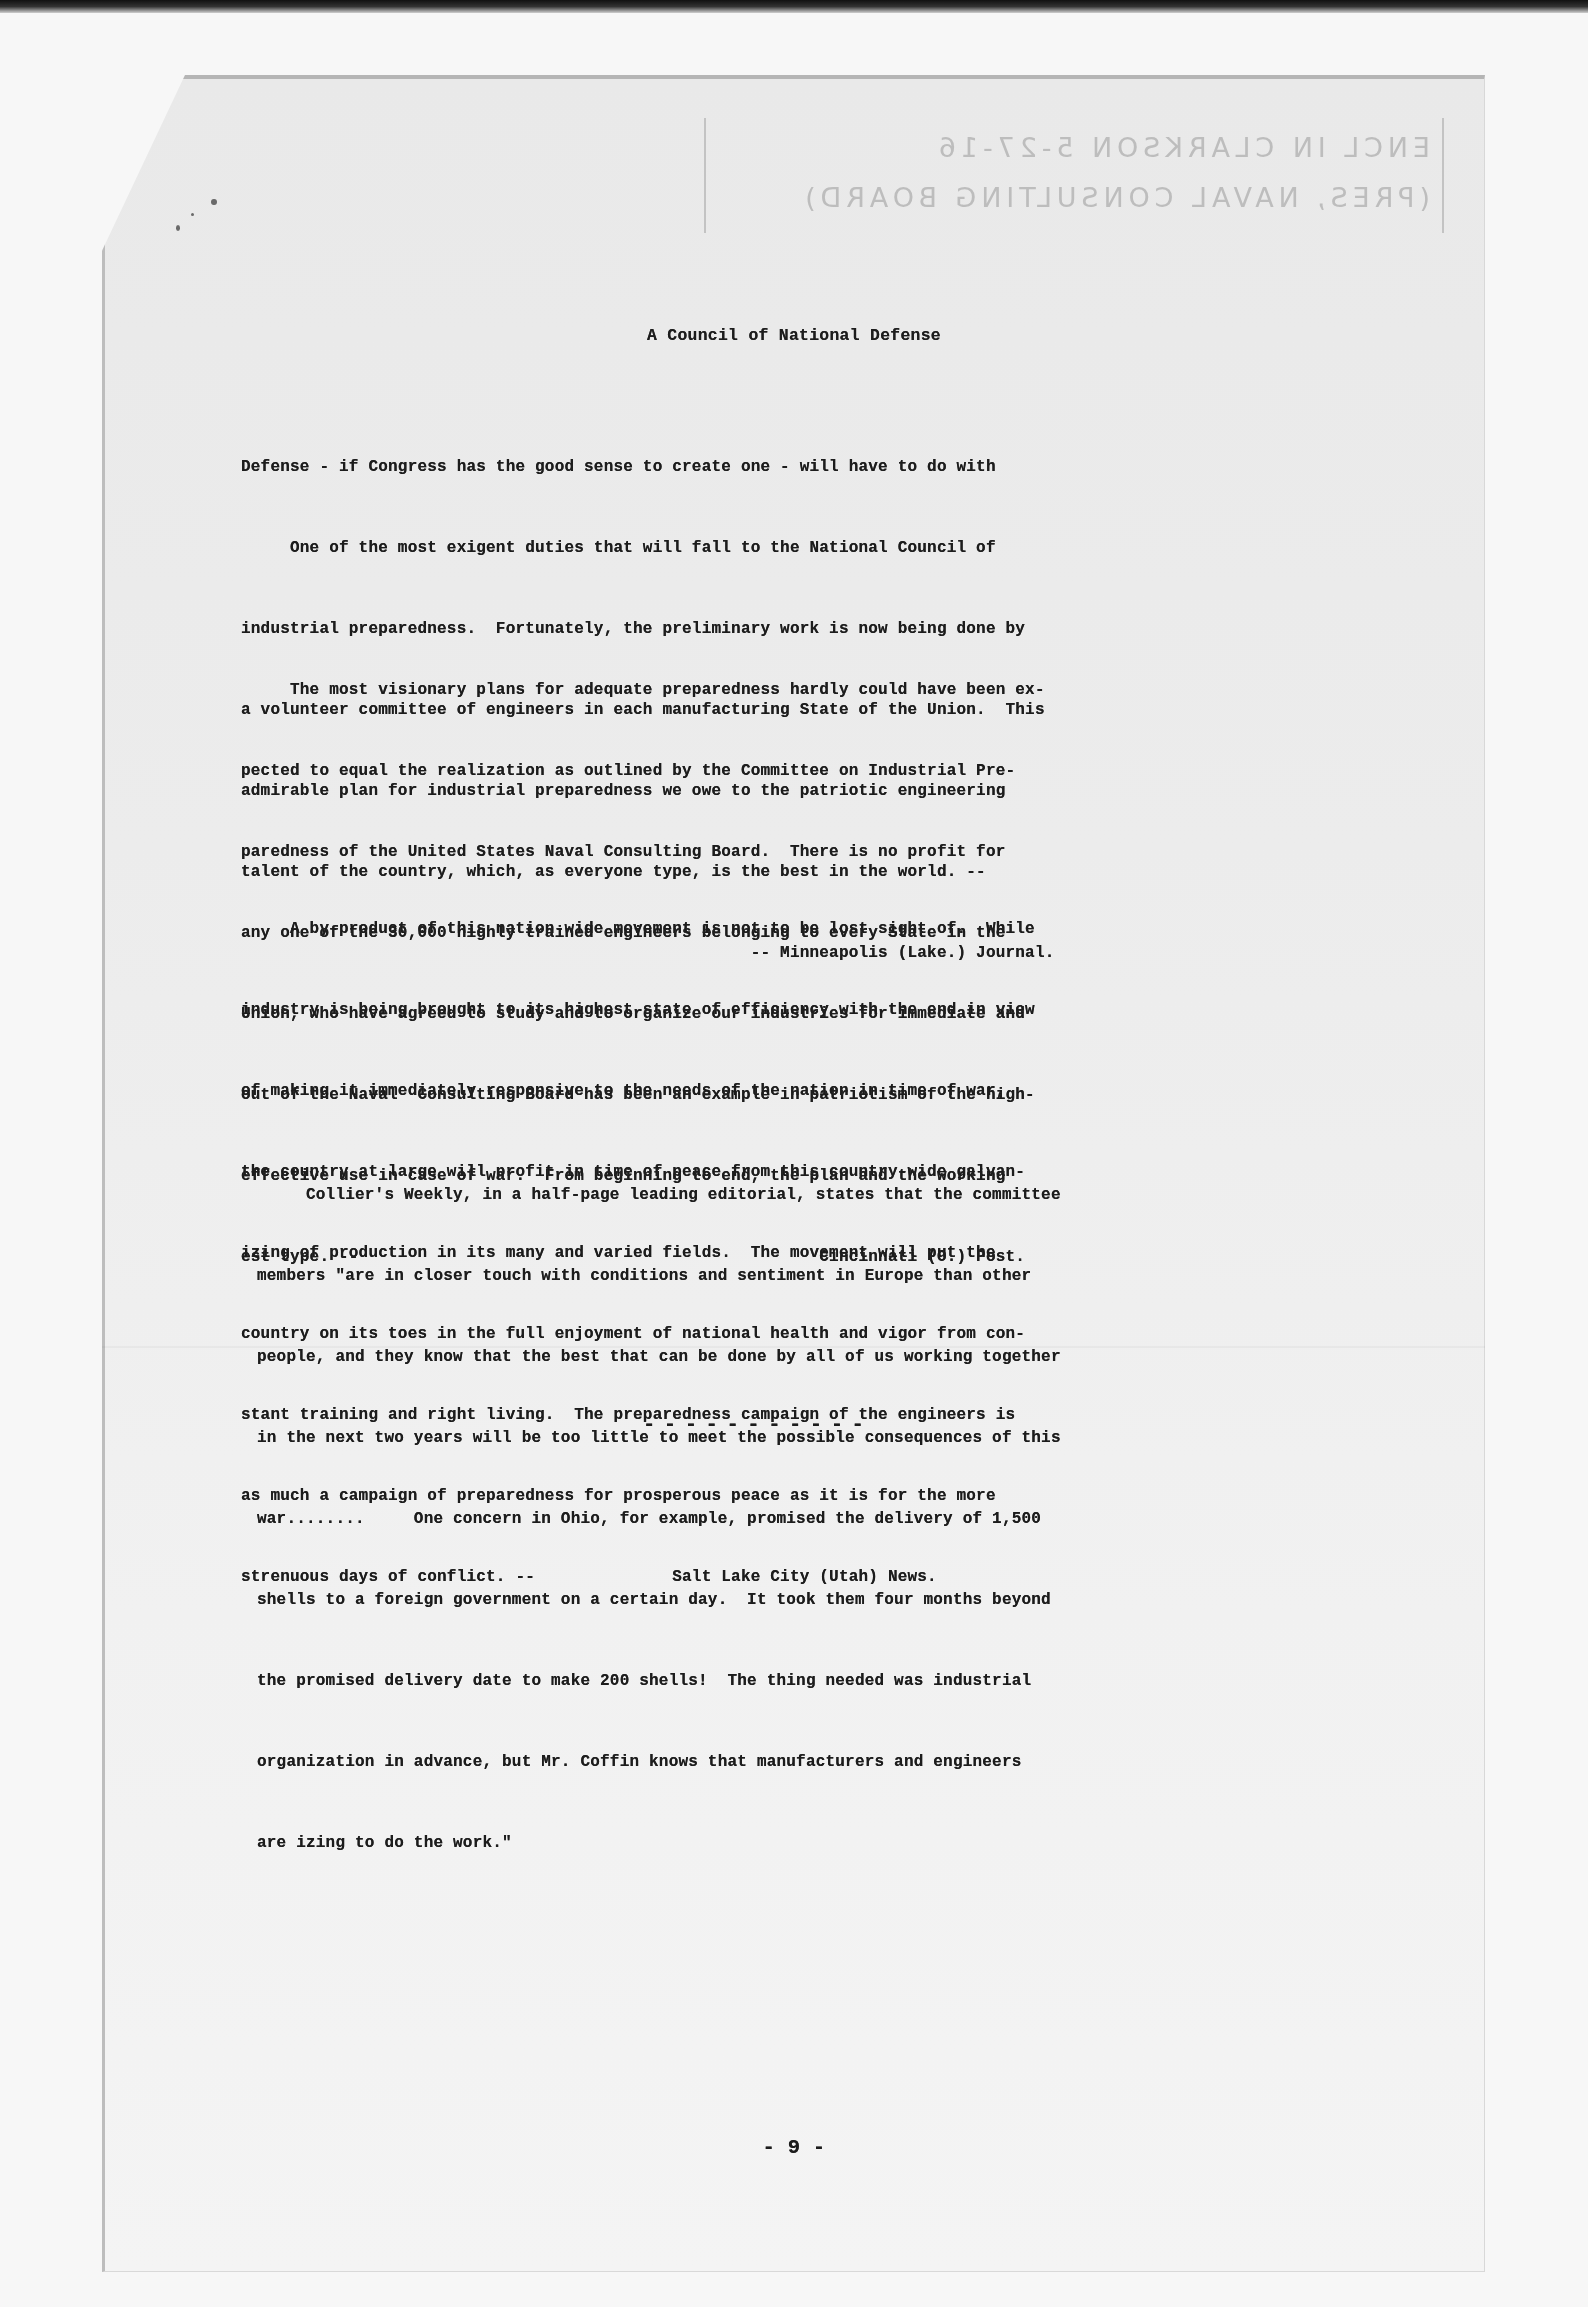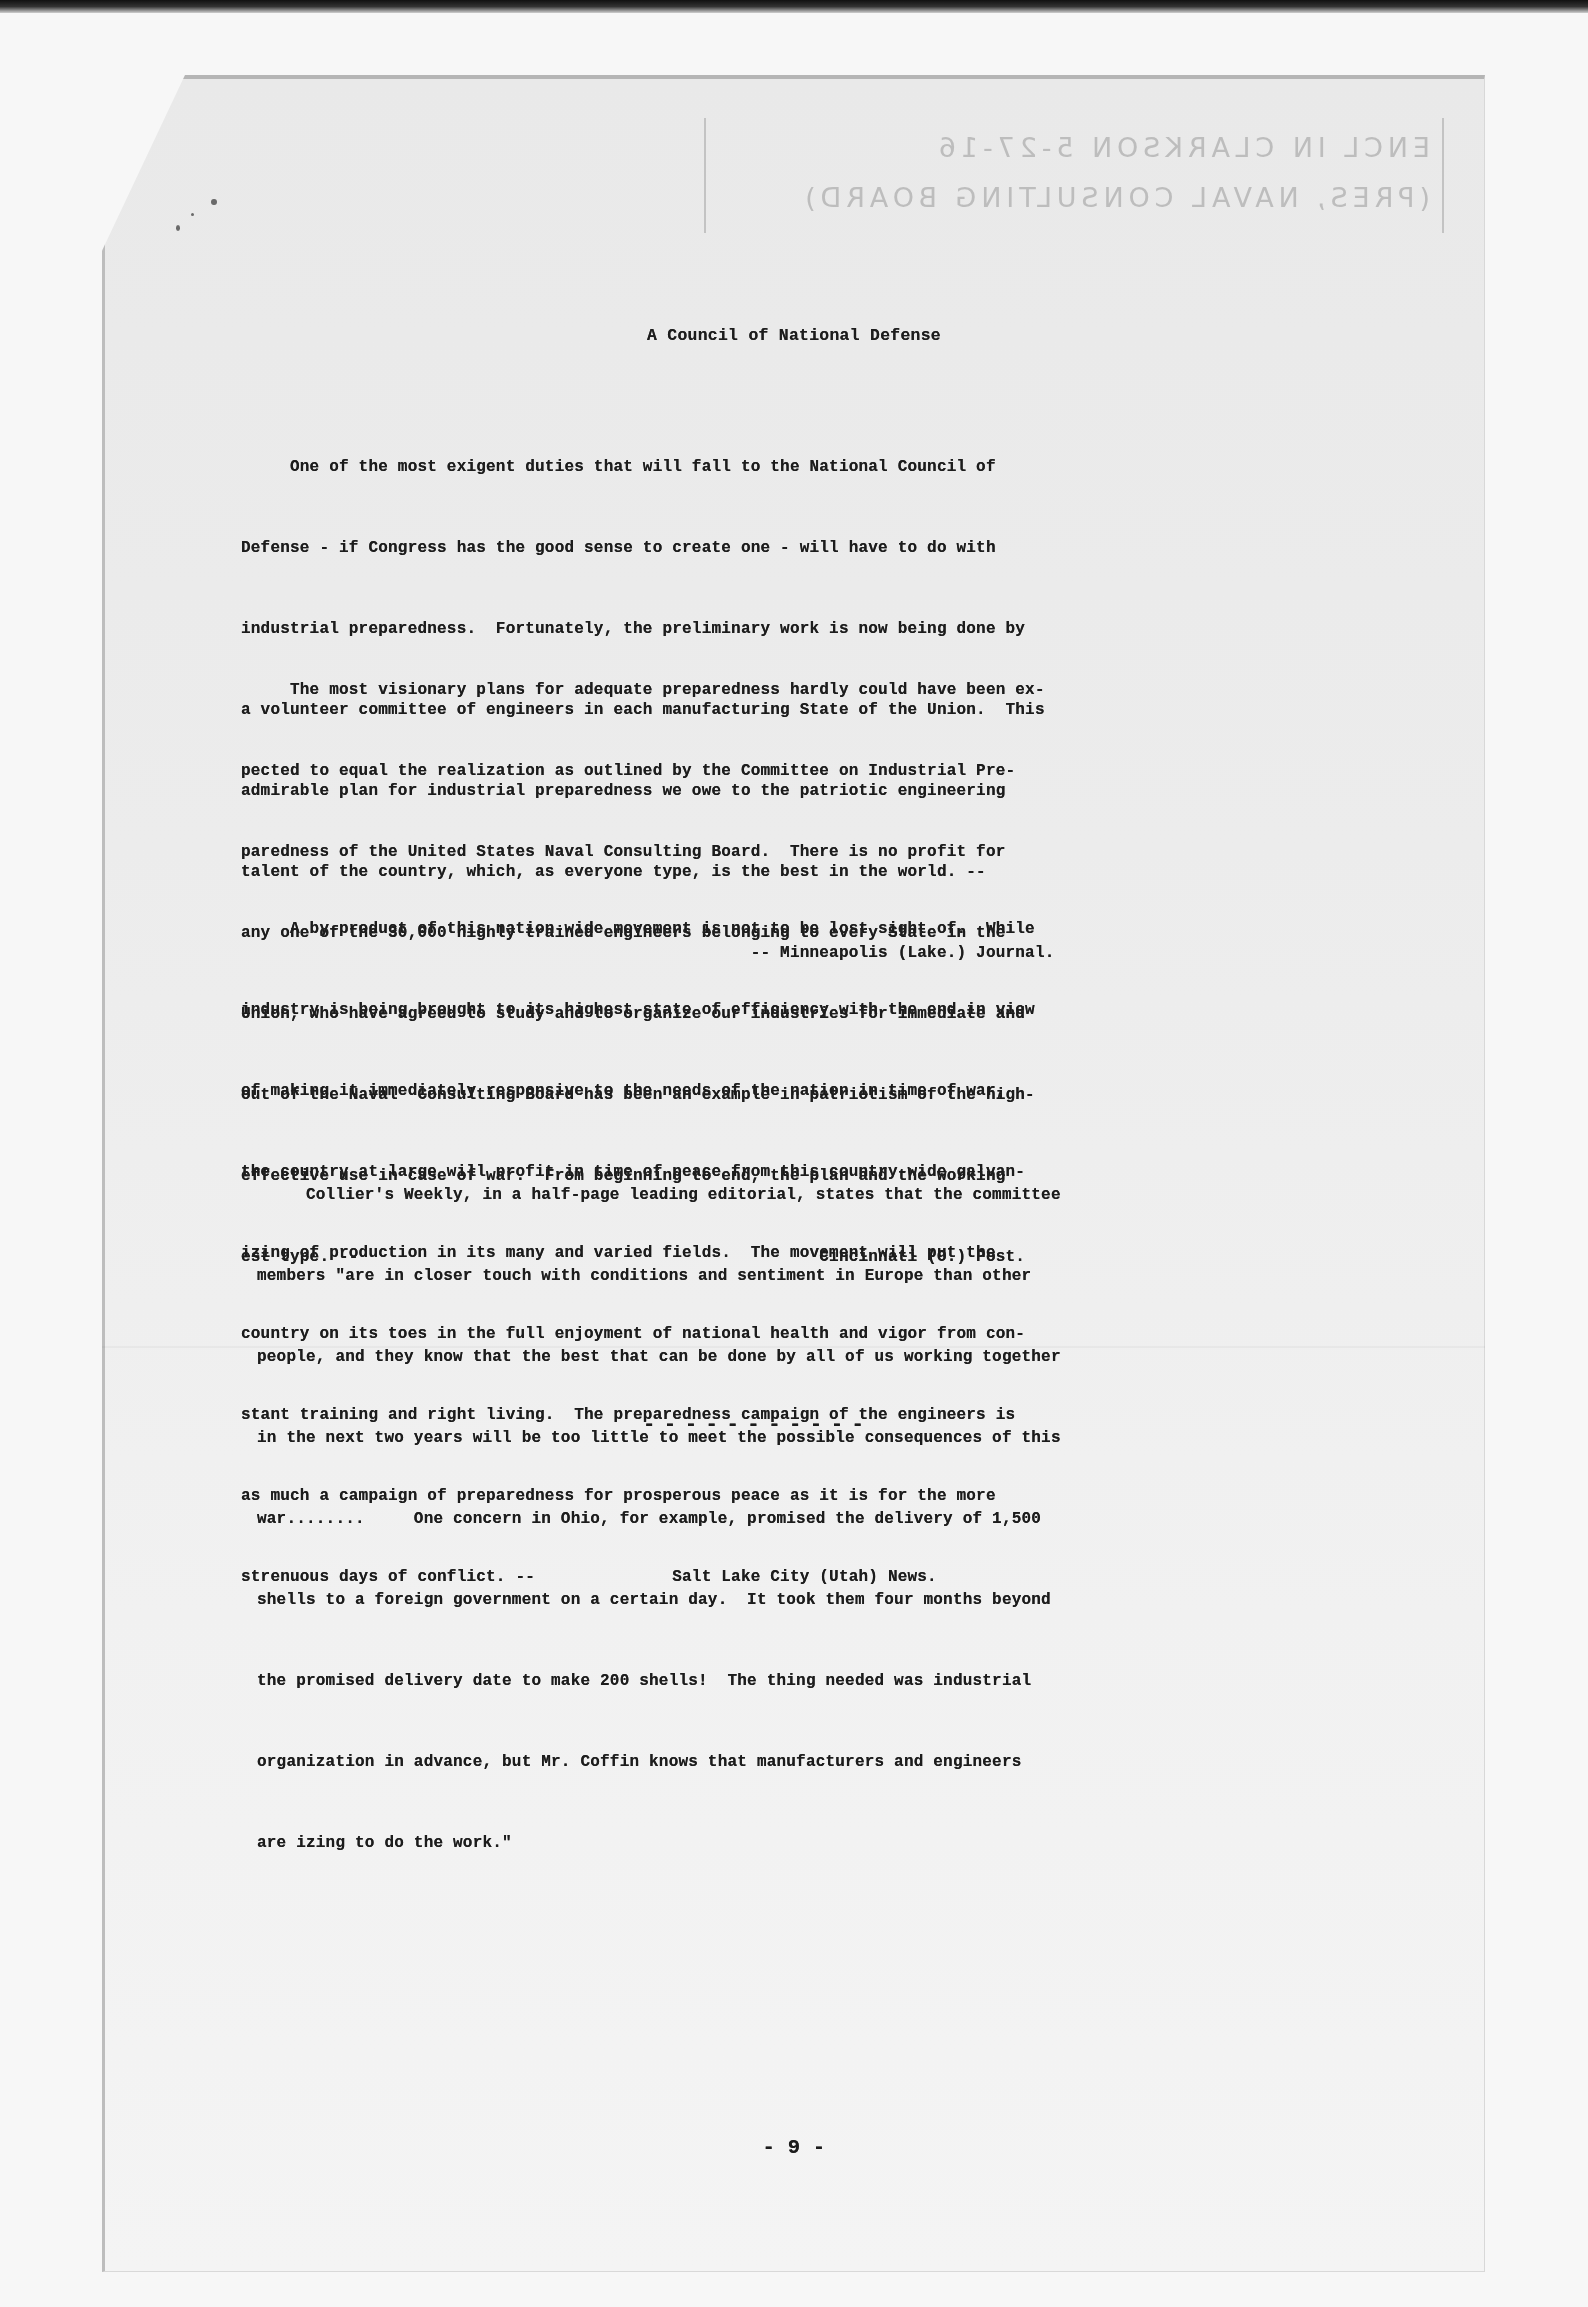--- a/index.html
+++ b/index.html
@@ -74,22 +74,22 @@
 
 <div class="specks">
   <span style="left:211px;top:199px;width:5.5px;height:6px;"></span>
   <span style="left:191px;top:213px;width:3px;height:3px;"></span>
   <span style="left:176px;top:225px;width:4.2px;height:5.5px;"></span>
 </div>
 
 <div class="typed title">A Council of National Defense</div>
 
 <div class="typed para" style="top:400px;">
+  <span class="line">Defense - if Congress has the good sense to create one - will have to do with</span>
   <span class="line">     One of the most exigent duties that will fall to the National Council of</span>
-  <span class="line">Defense - if Congress has the good sense to create one - will have to do with</span>
   <span class="line">industrial preparedness.  Fortunately, the preliminary work is now being done by</span>
   <span class="line">a volunteer committee of engineers in each manufacturing State of the Union.  This</span>
   <span class="line">admirable plan for industrial preparedness we owe to the patriotic engineering</span>
   <span class="line">talent of the country, which, as everyone type, is the best in the world. --</span>
   <span class="line">                                                    -- Minneapolis (Lake.) Journal.</span>
 </div>
 
 <div class="typed para" style="top:623px;">
   <span class="line">     The most visionary plans for adequate preparedness hardly could have been ex-</span>
   <span class="line">pected to equal the realization as outlined by the Committee on Industrial Pre-</span>

